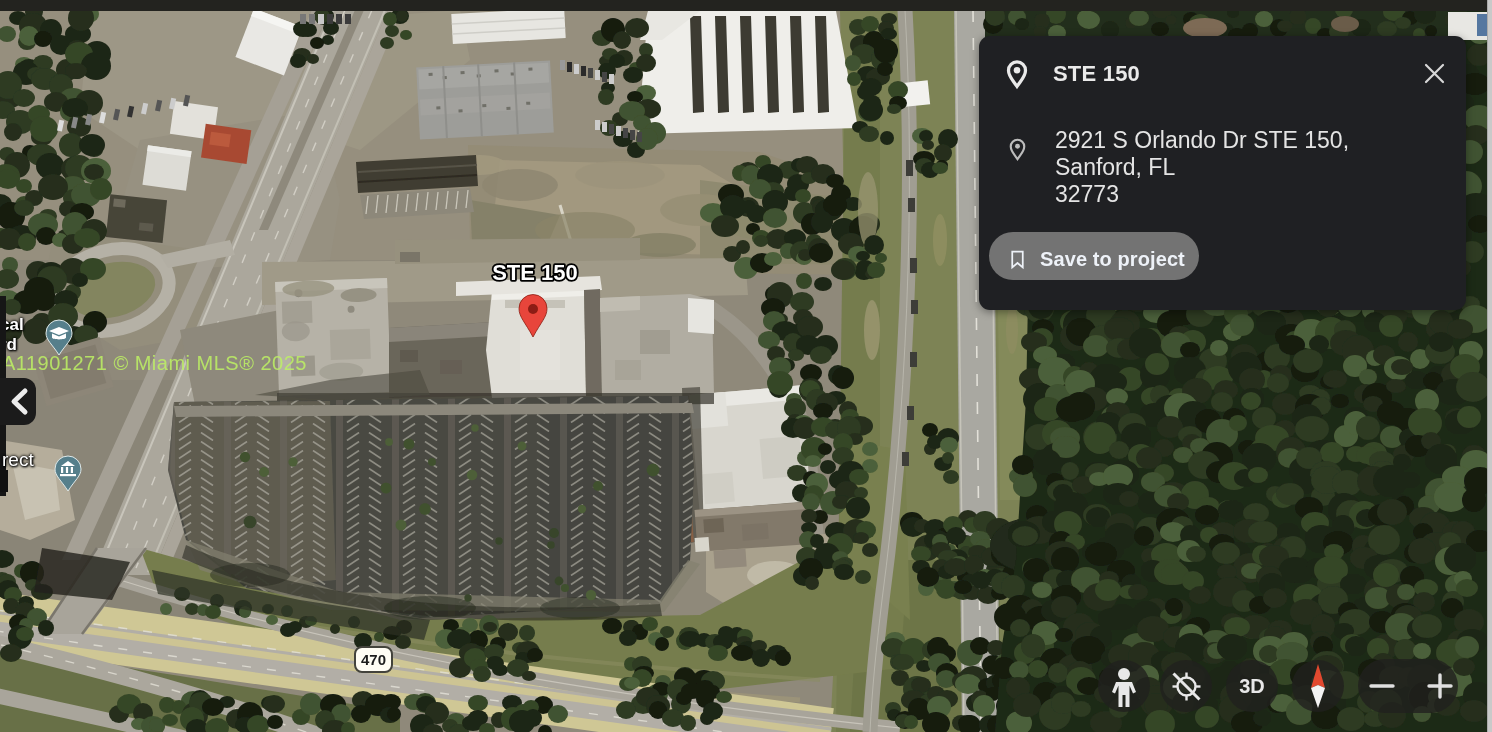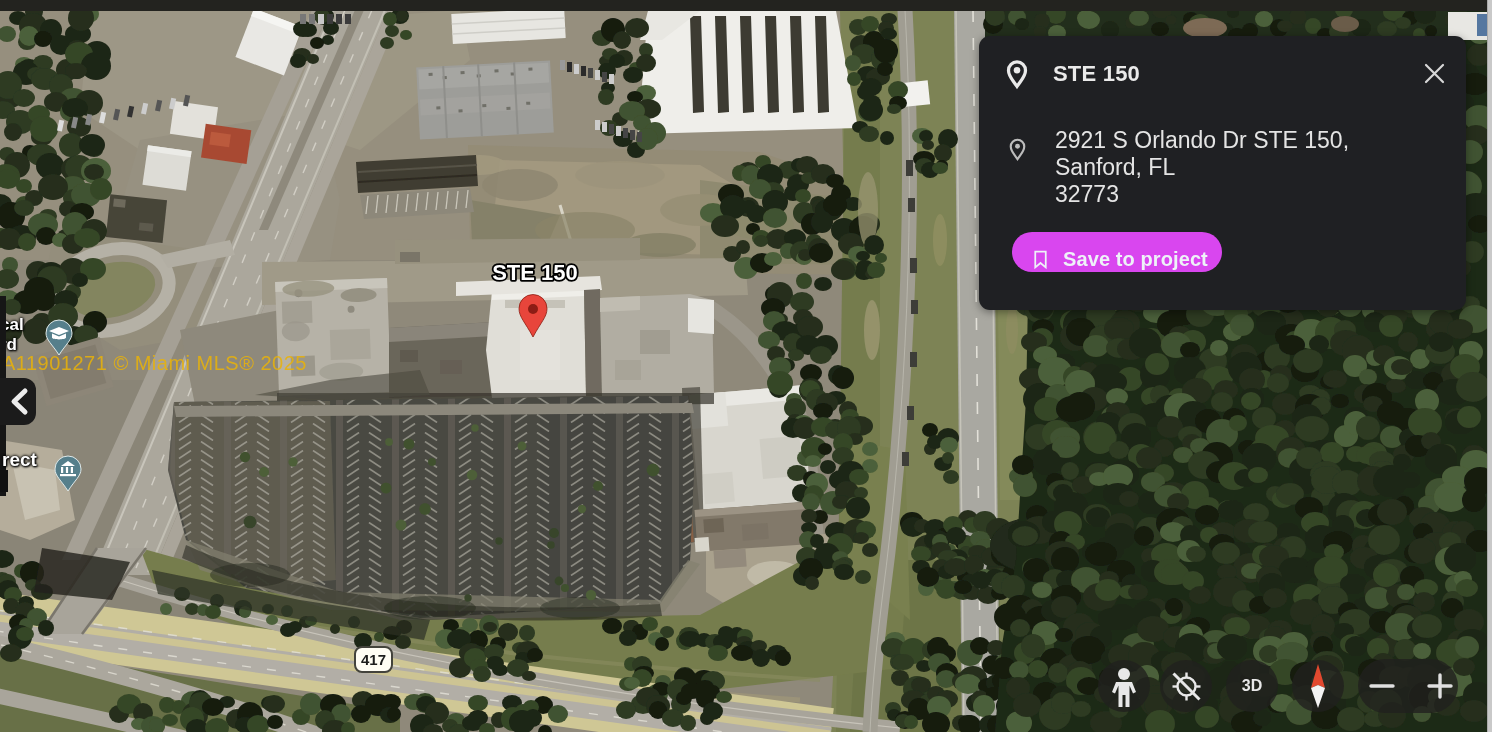--- a/index.html
+++ b/index.html
@@ -2155,41 +2155,41 @@
           <path d="M533,337 C525,322 519,317 519,308.5 a14,14 0 1,1 28,0 c0,8.5 -6,13.5 -14,28.5 Z" fill="#e8453a" stroke="#8c1d12" stroke-width="0.8"></path>
           <circle cx="533" cy="309" r="5" fill="#8c1d12"></circle>
         </g>
 </g>
 </svg>
 
 <div class="abs" style="left:0;top:0;width:1492px;height:11px;background:#23231f"></div>
 
 <div class="abs" style="left:1487px;top:0;width:5px;height:732px;background:#c9c9c9;border-left:1px solid #aaa"></div>
 
-<div class="abs" style="left:2px;top:352px;width:400px;font-size:20px;color:#eab308;opacity:0.85;letter-spacing:0.5px">A11901271 © Miami MLS® 2025</div>
+<div class="abs" style="left:2px;top:352px;width:400px;font-size:20px;color:#bef264;opacity:0.85;letter-spacing:0.5px">A11901271 © Miami MLS® 2025</div>
 
 <svg class="abs" style="left:450px;top:255px" width="170" height="34">
       <text x="85" y="25" text-anchor="middle" font-family="Liberation Sans, sans-serif" font-size="22" font-weight="bold" fill="#fff" stroke="#000" stroke-width="3.6" paint-order="stroke" stroke-linejoin="round">STE 150</text>
     </svg>
 
 <div class="abs" style="left:0px;top:315px;font-size:17px;font-weight:bold;color:#fff;text-shadow:0 0 3px #000,0 0 3px #000,1px 1px 2px #000">cal<br>rd</div>
 
 <div class="abs" style="left:0;top:296px;width:6px;height:200px;background:#161616"></div>
 
-<div class="abs" style="left:2px;top:449px;font-size:19px;font-weight:bold;color:#fff;text-shadow:0 0 3px #000,0 0 3px #000,1px 1px 2px #000">rect</div>
+<div class="abs" style="left:2px;top:449px;font-size:19px;font-weight:normal;color:#fff;text-shadow:0 0 3px #000,0 0 3px #000,1px 1px 2px #000">rect</div>
 <div class="abs" style="left:0;top:470px;width:8px;height:22px;background:#111"></div>
 
 <div class="abs" style="left:0;top:378px;width:36px;height:47px;background:#1b1b1b;border-radius:0 12px 12px 0">
   <svg width="36" height="47">
         <path d="M25,13 L14,23.5 L25,34" fill="none" stroke="#ececec" stroke-width="5" stroke-linecap="round" stroke-linejoin="round"></path>
       </svg>
 </div>
 
 
-<div class="abs" style="left:354px;top:646px;width:39px;height:27px;background:#fffdf4;border:2px solid #43433c;border-radius:8px;text-align:center;font-size:15px;font-weight:bold;color:#1d1d1d;line-height:23px">417</div>
+<div class="abs" style="left:354px;top:646px;width:39px;height:27px;background:#fffdf4;border:2px solid #43433c;border-radius:8px;text-align:center;font-size:15px;font-weight:bold;color:#1d1d1d;line-height:23px">470</div>
 
 <div class="abs" style="left:979px;top:36px;width:487px;height:274px;background:#1f2023;border-radius:11px;box-shadow:0 2px 8px rgba(0,0,0,0.4)">
 
   <svg class="abs" style="left:21px;top:20px" width="34" height="34" viewBox="0 0 24 24">
         <path d="M12 21.5 C8.7 16.6 6 14.2 6 10.2 a6,6 0 1,1 12,0 c0,4 -2.7,6.4 -6,11.3 Z" fill="none" stroke="#e9e9e9" stroke-width="2.3"></path>
         <circle cx="12" cy="10" r="2.3" fill="#e9e9e9"></circle>
       </svg>
 
   <div class="abs" style="left:74px;top:25px;font-size:22px;font-weight:bold;color:#eaeaea;letter-spacing:0.2px">STE 150</div>
 
@@ -2197,21 +2197,21 @@
         <path d="M2,2 L19,19 M19,2 L2,19" stroke="#d7d7d7" stroke-width="2.2" stroke-linecap="round"></path>
       </svg>
 
   <svg class="abs" style="left:25px;top:98px" width="27" height="29" viewBox="0 0 24 24">
         <path d="M12 21.5 C8.7 16.6 6 14.2 6 10.2 a6,6 0 1,1 12,0 c0,4 -2.7,6.4 -6,11.3 Z" fill="none" stroke="#bcbcbc" stroke-width="1.9"></path>
         <circle cx="12" cy="10" r="2.2" fill="#bcbcbc"></circle>
       </svg>
 
   <div class="abs" style="left:76px;top:91px;width:370px;font-size:23px;line-height:27px;color:#e4e4e4">2921 S Orlando Dr STE 150, Sanford, FL<br>32773</div>
 
-  <div class="abs" style="left:33px;top:196px;width:210px;height:40px;background:#d946ef;border-radius:28px">
+  <div class="abs" style="left:10px;top:196px;width:210px;height:48px;background:#737373;border-radius:28px">
     <svg class="abs" style="left:18px;top:15px" width="21" height="25" viewBox="0 0 24 24">
           <path d="M6 3 h12 v18 l-6,-5 -6,5 Z" fill="none" stroke="#eef2f8" stroke-width="2"></path>
         </svg>
     <span class="abs" style="left:51px;top:16px;font-size:20px;font-weight:bold;letter-spacing:0.1px;color:#eef2f8">Save to project</span>
   </div>
 </div>
 
 <div class="abs" style="left:1098px;top:660px;width:52px;height:52px;border-radius:50%;background:rgba(33,33,30,0.8)"></div>
 <svg class="abs" style="left:1108px;top:665px" width="32" height="44" viewBox="0 0 32 44">
   <g fill="#e8e8e8">
@@ -2225,21 +2225,21 @@
   <g stroke="#e8e8e8" stroke-width="2.4" fill="none">
         <circle cx="16.5" cy="16.5" r="9"></circle>
         <line x1="16.5" y1="2.5" x2="16.5" y2="7"></line>
         <line x1="16.5" y1="26" x2="16.5" y2="30.5"></line>
         <line x1="2.5" y1="16.5" x2="7" y2="16.5"></line>
         <line x1="26" y1="16.5" x2="30.5" y2="16.5"></line>
         <line x1="3.5" y1="3.5" x2="29.5" y2="29.5" stroke-width="3"></line>
       </g>
 </svg>
 
-<div class="abs" style="left:1226px;top:660px;width:52px;height:52px;border-radius:50%;background:rgba(33,33,30,0.8);text-align:center;line-height:52px;font-size:16px;font-weight:bold;color:#e8e8e8">3D</div>
+<div class="abs" style="left:1226px;top:660px;width:52px;height:52px;border-radius:50%;background:rgba(33,33,30,0.8);text-align:center;line-height:52px;font-size:20px;font-weight:bold;color:#e8e8e8">3D</div>
 
 <div class="abs" style="left:1292px;top:660px;width:52px;height:52px;border-radius:50%;background:rgba(33,33,30,0.8)"></div>
 <svg class="abs" style="left:1306px;top:662px" width="24" height="48" viewBox="0 0 24 48">
   <path d="M12,2 L19,26 L12,23 L5,26 Z" fill="#e2492f"></path>
   <path d="M12,46 L19,26 L12,23 L5,26 Z" fill="#f3f3f3"></path>
 </svg>
 
 <div class="abs" style="left:1358px;top:659px;width:100px;height:54px;border-radius:27px;background:rgba(33,33,30,0.8)"></div>
 <svg class="abs" style="left:1368px;top:672px" width="28" height="28">
       <line x1="3" y1="14" x2="25" y2="14" stroke="#e0e0e0" stroke-width="3.4" stroke-linecap="round"></line>

